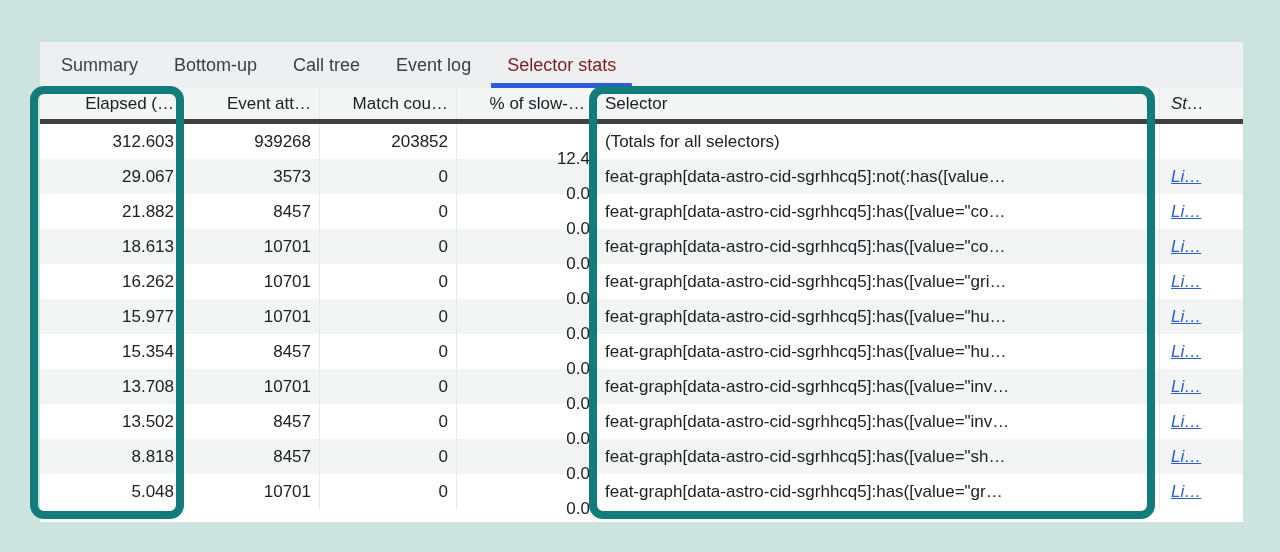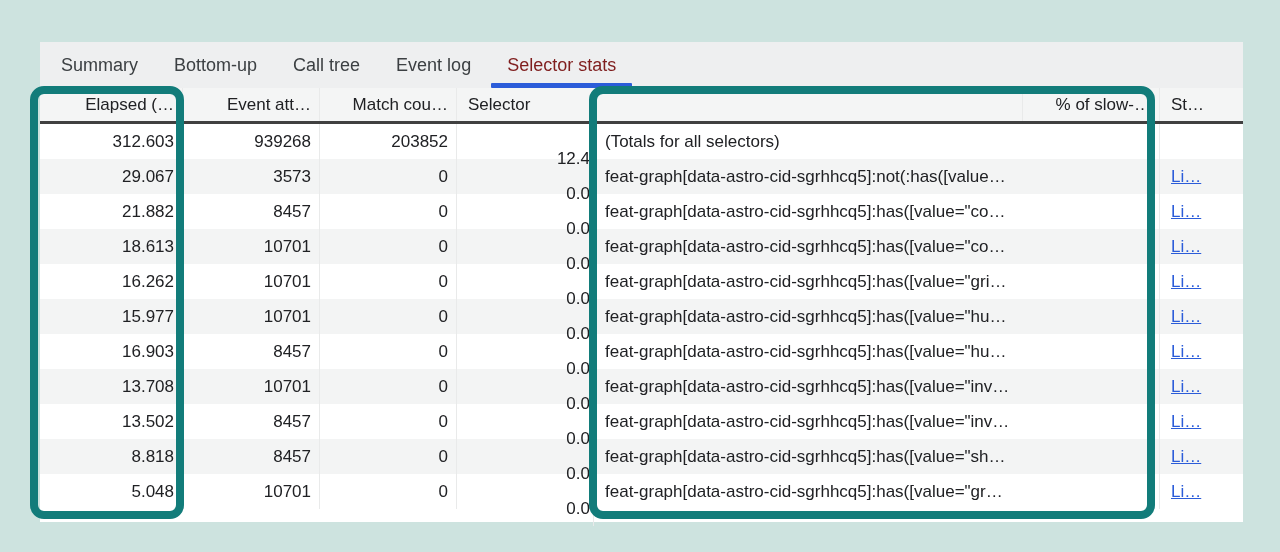--- a/index.html
+++ b/index.html
@@ -42,38 +42,38 @@
     position: absolute;
     left: 2px; right: 2px; bottom: 0;
     height: 5px;
     background: #2b5cd9;
     border-radius: 1px;
   }
 
   
   .grid { width: 100%; }
   .tr { display: flex; height: 35px; align-items: center; }
-  .tr.header { height: 36px; background: #f4f5f5; border-bottom: 3px solid #404040; }
+  .tr.header { height: 36px; background: #f4f5f5; border-bottom: 5px solid #404040; }
   .tr:not(.header):nth-child(even) { background: #f3f4f4; }
   .td, .th {
     height: 100%;
     display: flex;
     align-items: center;
     border-right: 1px solid #e9eaea;
     overflow: hidden;
     white-space: nowrap;
     font-size: 17px;
   }
   .th { color: #202124; }
   .c0 { width: 143px; }
   .c1 { width: 137px; }
   .c2 { width: 137px; }
   .c3 { width: 137px; }
   .c4 { width: 566px; }
-  .c5 { width: 83px; border-right: none; }
+  .c5 { width: 83px; border-right: none; font-style: italic; }
   .num { justify-content: flex-end; padding-right: 8px; }
   .pct { padding-right: 3px; margin-top: 34px; }
   .left { justify-content: flex-start; padding-left: 11px; }
   .link {
     color: #2b5cd9;
     text-decoration: underline;
     cursor: pointer;
     font-size: 17px;
   }
   .link:empty { display: none; }
@@ -117,25 +117,25 @@
     <div class="tr header" id="header-row">
         <div class="th c0 num">
           <span>Elapsed (…</span>
         </div>
         <div class="th c1 num">
           <span>Event att…</span>
         </div>
         <div class="th c2 num">
           <span>Match cou…</span>
         </div>
+        <div class="th c3 num">
+          <span>% of slow-…</span>
+        </div>
         <div class="th c4 left">
           <span>Selector</span>
-        </div>
-        <div class="th c3 num">
-          <span>% of slow-…</span>
         </div>
         <div class="th c5 left">
           <span>St…</span>
         </div>
       </div>
     <div id="rows-container">
         <div class="tr">
     <div class="td num c0">312.603</div>
     <div class="td num c1">939268</div>
     <div class="td num c2">203852</div>
@@ -189,21 +189,21 @@
     <div class="td num c0">15.977</div>
     <div class="td num c1">10701</div>
     <div class="td num c2">0</div>
     <div class="td num pct c3">0.0</div>
     <div class="td left c4">feat-graph[data-astro-cid-sgrhhcq5]:has([value="hu…</div>
     <div class="td left c5">
       <a class="link">Li…</a>
     </div>
   </div>
         <div class="tr">
-    <div class="td num c0">16.903</div>
+    <div class="td num c0">15.354</div>
     <div class="td num c1">8457</div>
     <div class="td num c2">0</div>
     <div class="td num pct c3">0.0</div>
     <div class="td left c4">feat-graph[data-astro-cid-sgrhhcq5]:has([value="hu…</div>
     <div class="td left c5">
       <a class="link">Li…</a>
     </div>
   </div>
         <div class="tr">
     <div class="td num c0">13.708</div>

